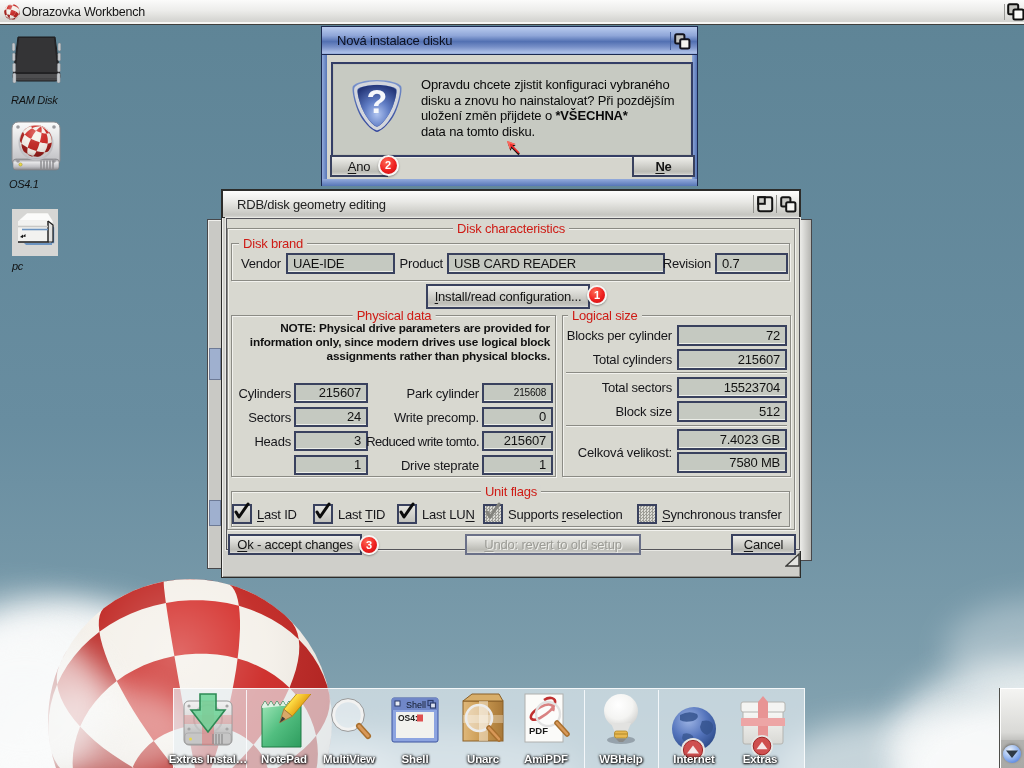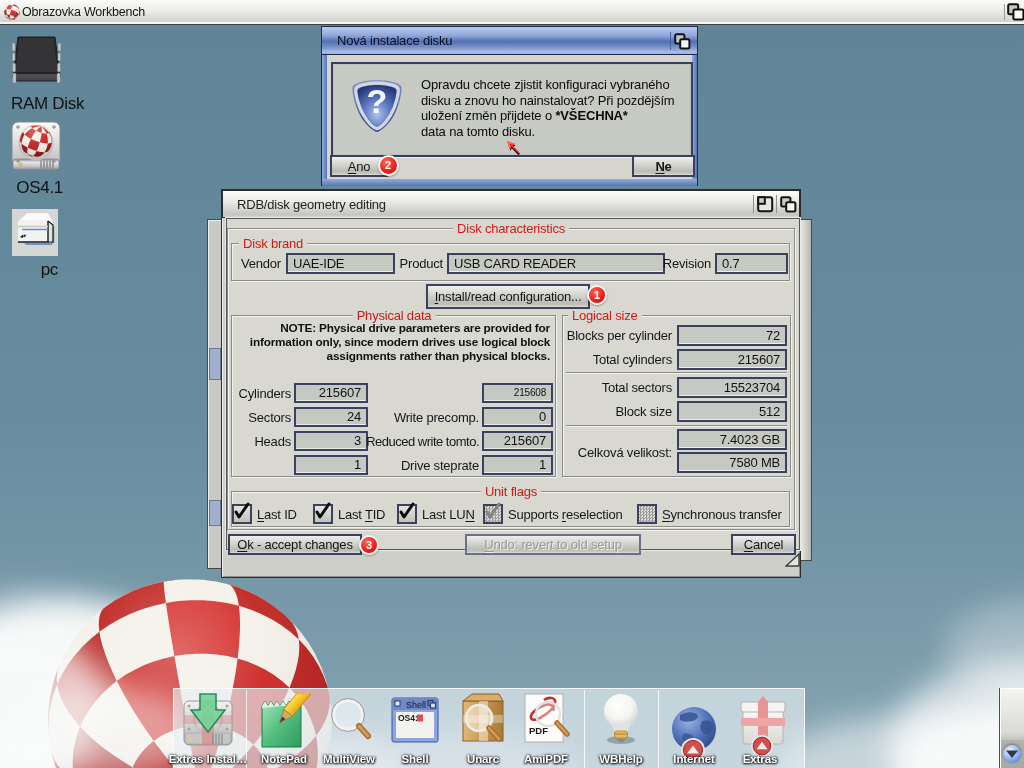--- a/index.html
+++ b/index.html
@@ -1,18 +1,18 @@
 <!DOCTYPE html>
 <html><head><meta charset="utf-8"><title>Workbench</title><style>
 html,body{margin:0;padding:0}
 #scr{position:relative;width:1024px;height:768px;overflow:hidden;will-change:transform;
  font-family:"Liberation Sans",sans-serif;background:linear-gradient(#5e8496 0%,#688da0 55%,#7b9cab 85%,#89a7b4 100%);}
 .abs{position:absolute}
 .cloud{position:absolute;border-radius:50%;filter:blur(15px);background:#fafbfb}
-.ilabel{position:absolute;font-size:17px;letter-spacing:-0.3px;color:#111;text-align:right;white-space:nowrap}
+.ilabel{position:absolute;font-style:italic;font-size:11px;letter-spacing:-0.3px;color:#111;text-align:left;white-space:nowrap}
 
 .win{position:absolute;box-sizing:border-box}
 .gtitle{position:absolute;left:0;top:0;right:0;height:28px;box-sizing:border-box;
  background:linear-gradient(#fdfdfc,#e9e9e6 40%,#d2d2cd 75%,#c5c5c0 92%,#d5d5d1);
  border:1px solid #2c2c2a;color:#222;font-size:13px;letter-spacing:-0.2px;line-height:27px}
 .fs{position:absolute;box-sizing:border-box;border:1px solid #8b8b85;
  box-shadow:inset 1px 1px 0 #f2f2ee, 1px 1px 0 #f2f2ee}
 .leg{position:absolute;color:#ce1b15;font-size:13px;letter-spacing:-0.2px;line-height:13px;background:#d8d8d0;padding:0 4px;white-space:nowrap}
 .lab{position:absolute;font-size:13px;letter-spacing:-0.2px;line-height:21px;color:#16161a;white-space:nowrap}
 .inp{position:absolute;box-sizing:border-box;border:2px solid #39415e;background:#c5c9c1;
@@ -241,20 +241,21 @@
     <div class="lab rt" style="left:561px;top:253px;width:150px">Revision</div>
     <div class="inp" style="left:715px;top:253px;width:73px;height:21px;line-height:17px;font-size:13px">0.7</div>
     <div class="btn" style="left:426px;top:284px;width:164px;height:25px">
       <span><u>I</u>nstall/read configuration...</span>
     </div>
     <div class="fs" style="left:231px;top:315px;width:325px;height:162px"></div>
     <div class="leg" style="left:394px;top:309px;transform:translateX(-50%)">Physical data</div>
     <div class="abs" style="left:238px;top:322px;width:312px;text-align:right;font-size:11.8px;letter-spacing:-0.2px;font-weight:bold;color:#101010;line-height:13.8px">NOTE: Physical drive parameters are provided for information only, since modern drives use logical block assignments rather than physical blocks.</div>
     <div class="lab rt" style="left:141px;top:383px;width:150px">Cylinders</div>
     <div class="inp rt" style="left:294px;top:383px;width:74px;height:20px;line-height:16px;font-size:13px">215607</div>
+    <div class="lab rt" style="left:329px;top:383px;width:150px">Park cylinder</div>
     <div class="inp rt" style="left:482px;top:383px;width:71px;height:20px;line-height:16px;font-size:10px">215608</div>
     <div class="lab rt" style="left:141px;top:407px;width:150px">Sectors</div>
     <div class="inp rt" style="left:294px;top:407px;width:74px;height:20px;line-height:16px;font-size:13px">24</div>
     <div class="lab rt" style="left:329px;top:407px;width:150px">Write precomp.</div>
     <div class="inp rt" style="left:482px;top:407px;width:71px;height:20px;line-height:16px;font-size:13px">0</div>
     <div class="lab rt" style="left:141px;top:431px;width:150px">Heads</div>
     <div class="inp rt" style="left:294px;top:431px;width:74px;height:20px;line-height:16px;font-size:13px">3</div>
     <div class="lab rt" style="left:329px;top:431px;width:150px;letter-spacing:-0.5px">Reduced write tomto.</div>
     <div class="inp rt" style="left:482px;top:431px;width:71px;height:20px;line-height:16px;font-size:13px">215607</div>
     <div class="inp rt" style="left:294px;top:455px;width:74px;height:20px;line-height:16px;font-size:13px">1</div>

